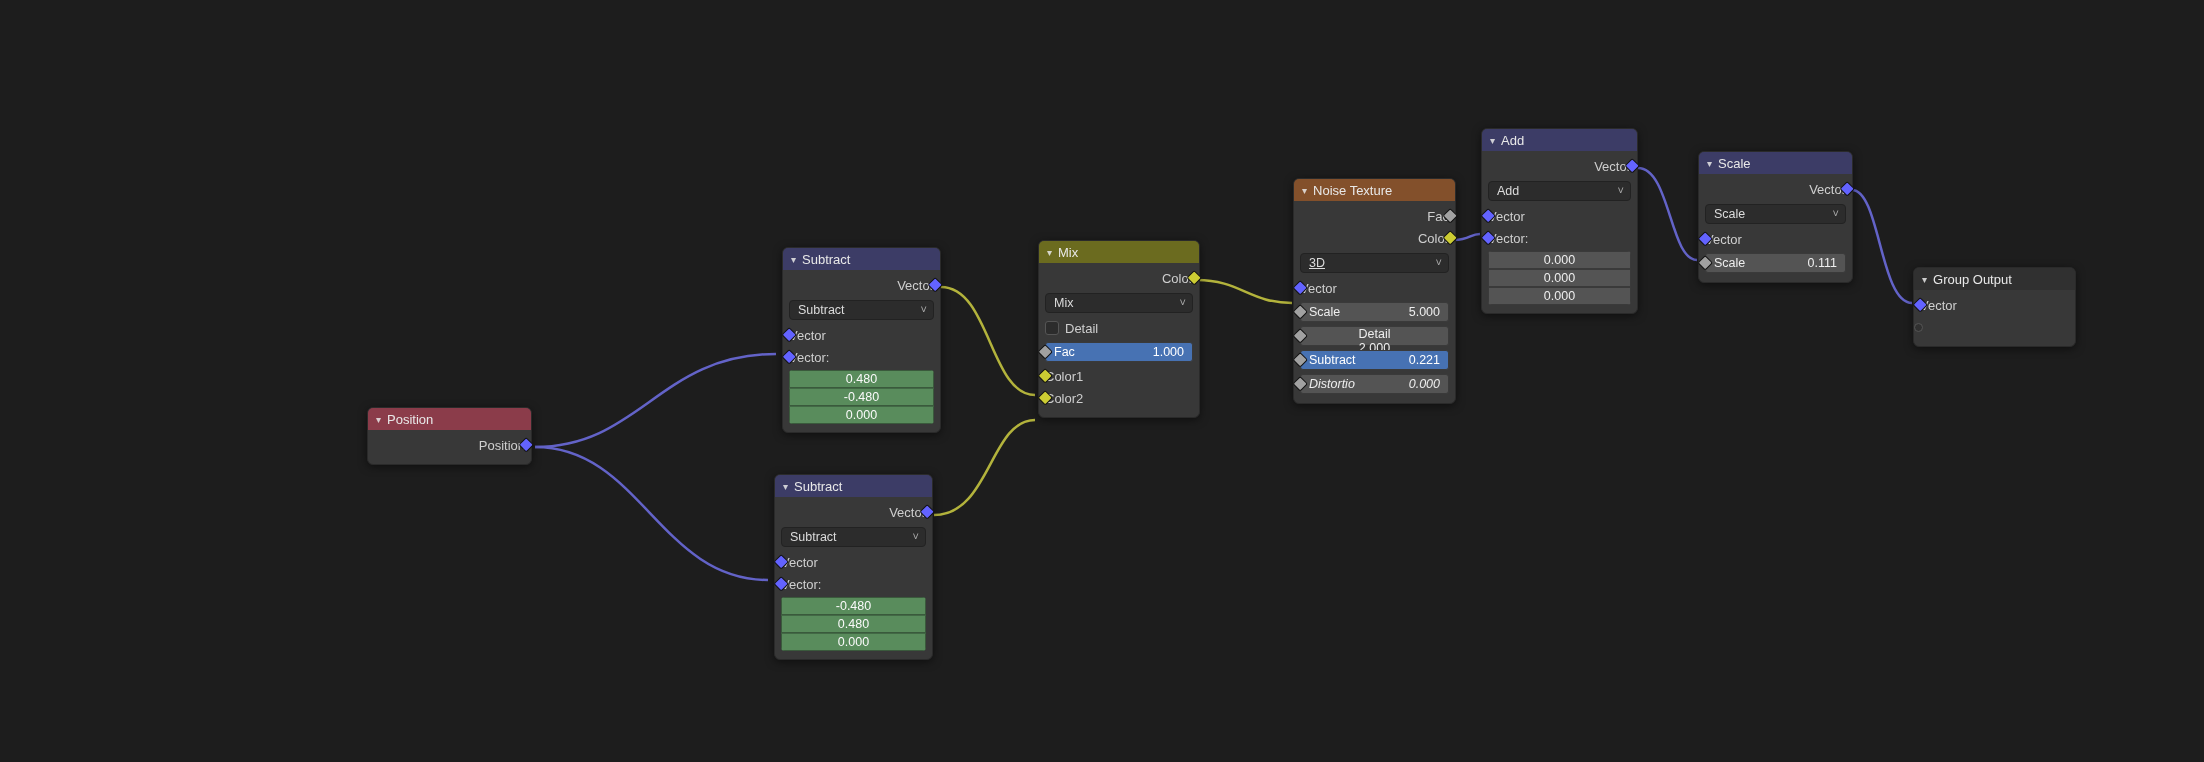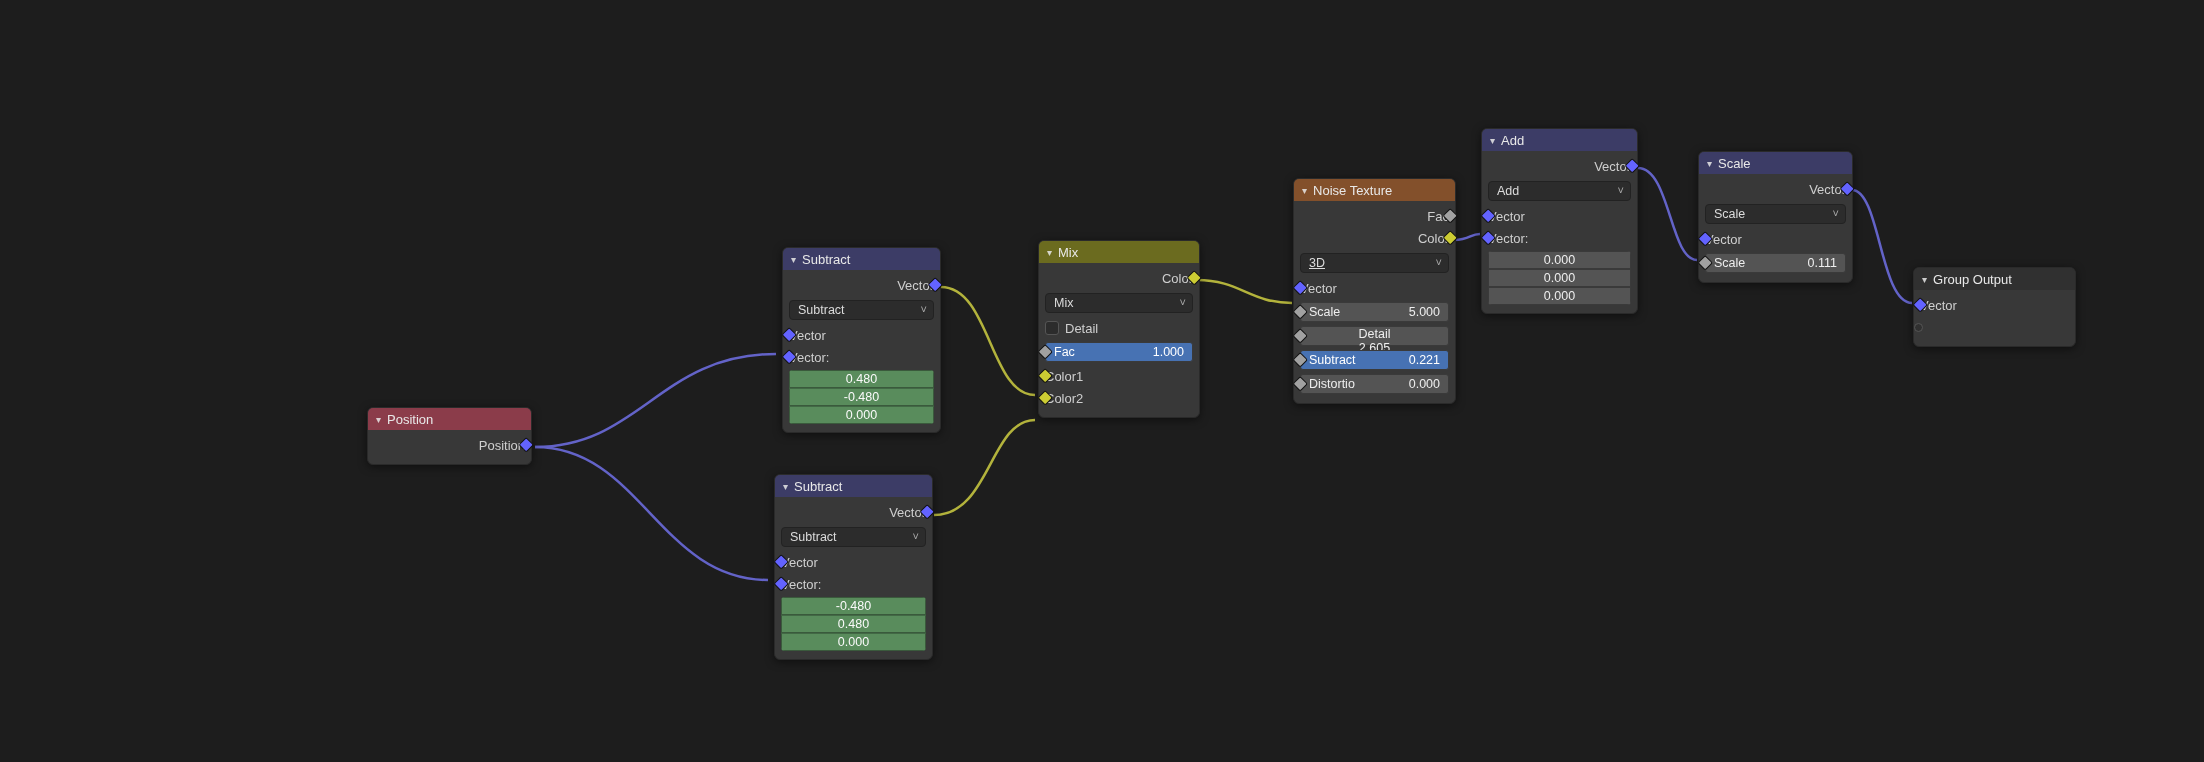--- a/index.html
+++ b/index.html
@@ -315,35 +315,35 @@
       <div class="field" style="width:100%;">
         <span>Scale</span>
           <span>5.000</span>
       </div>
     </div>
     <div style="height:2px;"></div>
     <div class="row">
       <span class="sock in float"></span>
       <div class="field" style="width:100%;flex-direction:column;">
         <span>Detail</span>
-          <span>2.605</span>
+          <span>2.000</span>
       </div>
     </div>
     <div style="height:2px;"></div>
     <div class="row">
       <span class="sock in float"></span>
       <div class="field blue" style="width:100%;">
         <span>Subtract</span>
           <span>0.221</span>
       </div>
     </div>
     <div style="height:2px;"></div>
     <div class="row">
       <span class="sock in float"></span>
-      <div class="field" style="width:100%;">
+      <div class="field" style="width:100%;font-style:italic;">
         <span>Distortio</span>
           <span>0.000</span>
       </div>
     </div>
   </div>
 </div>
 
 <div class="node" style="left:1481px; top:128px; width:157px;">
   <div class="hdr purple">
     <span class="chev">▾</span>

